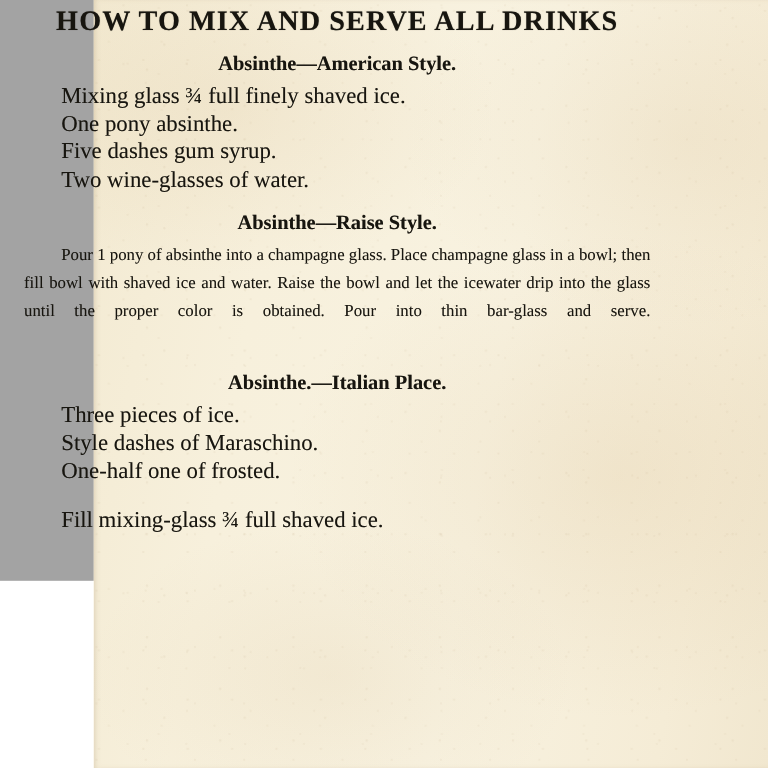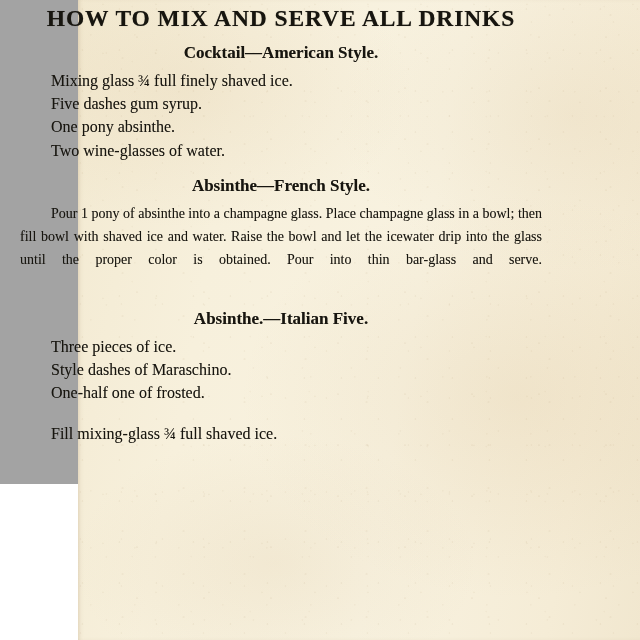--- a/index.html
+++ b/index.html
@@ -79,21 +79,21 @@
   .recipe-title {
     font-weight: bold;
     font-size: 17px;
     line-height: 22px;
     text-align: center;
     white-space: nowrap;
     text-shadow: 0 0 0.5px rgba(23,21,15,0.4);
   }
 
   .lines {
-    font-size: 16px;
+    font-size: 19px;
     line-height: 23.2px;
     text-shadow: 0 0 0.45px rgba(23,21,15,0.33);
   }
   
   .line {
     padding-left: 31px;
     text-indent: -31px;
     margin-left: 31px;
   }
   .line.wrapped {
@@ -132,38 +132,38 @@
 <div id="page">
   <div id="paper">
     <div id="grain"></div>
   </div>
 
   <div id="content">
 
     <div class="page-title">HOW TO MIX AND SERVE ALL DRINKS</div>
     <div class="sp-title"></div>
 
-    <div class="recipe-title">Cocktail—American Style.</div>
+    <div class="recipe-title">Absinthe—American Style.</div>
     <div class="sp-after-h"></div>
     <div class="lines">
       <div class="line">Mixing glass ¾ full finely shaved ice.</div>
+      <div class="line">One pony absinthe.</div>
       <div class="line">Five dashes gum syrup.</div>
-      <div class="line">One pony absinthe.</div>
       <div class="line">Two wine-glasses of water.</div>
     </div>
 
     <div class="sp-section"></div>
 
-    <div class="recipe-title">Absinthe—French Style.</div>
+    <div class="recipe-title">Absinthe—Raise Style.</div>
     <div class="sp-after-h"></div>
     <div class="para">Pour 1 pony of absinthe into a champagne glass.  Place champagne glass in a bowl; then fill bowl with shaved ice and water.  Raise the bowl and let the icewater drip into the glass until the proper color is obtained.  Pour into thin bar-glass and serve.</div>
 
     <div class="sp-section"></div>
 
-    <div class="recipe-title">Absinthe.—Italian Five.</div>
+    <div class="recipe-title">Absinthe.—Italian Place.</div>
     <div class="sp-after-h"></div>
     <div class="lines">
       <div class="line">Three pieces of ice.</div>
       <div class="line">Style dashes of Maraschino.</div>
       <div class="line">One-half one of frosted.</div>
     </div>
 
     <div class="sp-section"></div>
 
     <div class="sp-after-h"></div>

